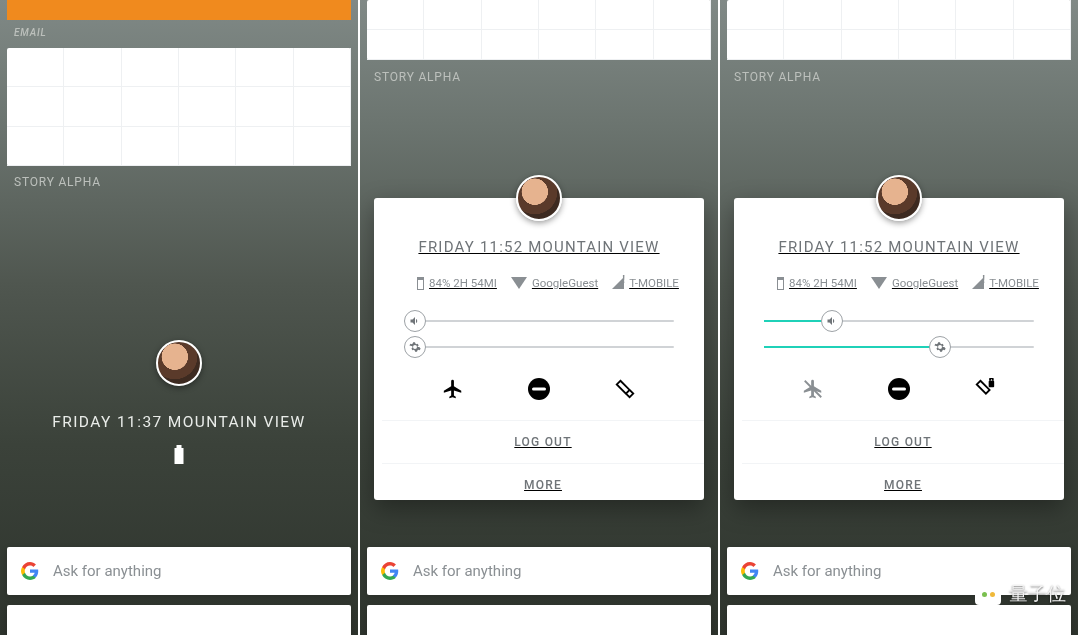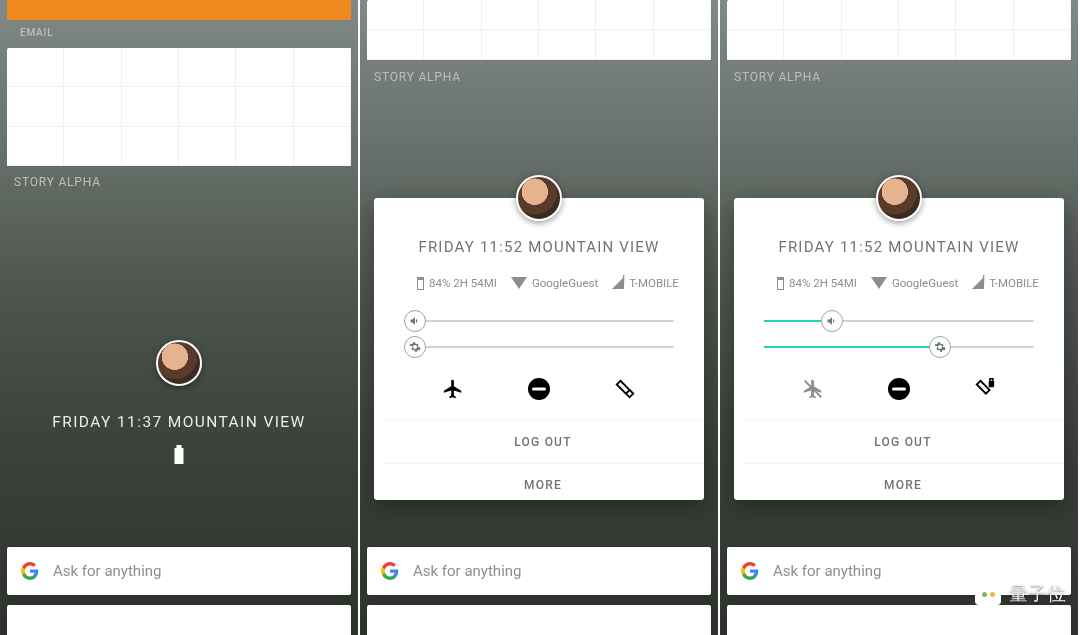--- a/index.html
+++ b/index.html
@@ -17,22 +17,22 @@
     border-right: 2px solid #ffffff;
   }
   .pane:last-child { border-right: none; }
 
   
   .email-bar {
     position: absolute; left: 7px; right: 7px; top: 0; height: 20px;
     background: #f08a1e;
   }
   .email-lbl {
-    position: absolute; left: 20px; top: 27px;
-    font-size: 10px; letter-spacing: 0.8px; color: #bcc0bc; font-weight: 500;
+    position: absolute; left: 14px; top: 27px;
+    font-size: 10px; letter-spacing: 0.8px; color: #bcc0bc; font-weight: 500; font-style: italic;
   }
   .card-grid {
     position: absolute; left: 7px; right: 7px; top: 48px; height: 118px;
     background: #ffffff; border-radius: 2px;
     display: grid;
     grid-template-columns: repeat(6, 1fr);
     grid-template-rows: repeat(3, 1fr);
   }
   .card-grid .cell { border-right: 1px solid #eef0f2; border-bottom: 1px solid #eef0f2; }
   .card-grid.topcut { top: 0; height: 60px; grid-template-rows: repeat(2,1fr); }
@@ -62,20 +62,21 @@
     width: 9px; height: 16px; background: #fff;
   }
   .batt-small::before { content:""; position:absolute; left:2px; top:-3px; width:5px; height:3px; background:#fff; }
 
   
   .qs {
     position: absolute; left: 14px; right: 14px; top: 198px; height: 302px;
     background: #ffffff; border-radius: 3px;
     box-shadow: 0 8px 24px rgba(0,0,0,0.35);
     padding-top: 34px;
+    text-decoration: underline;
   }
   .qs .avatar { top: -23px; width: 46px; height: 46px; }
   .qs .dateline { color: #6f7478; top: 40px; font-size: 15px; letter-spacing: 1.2px; font-weight: 400; position: static; margin-top: 6px; }
   .qs-status {
     display: flex; justify-content: center; align-items: center; gap: 14px;
     margin-top: 20px; color: #8a8f93; font-size: 11.5px; margin-left: 18px;
   }
   .qs-status .grp { display: flex; align-items: center; gap: 5px; }
   .ic-batt { width: 7px; height: 13px; border: 1.5px solid #8a8f93; border-top-width: 3px; position: relative; }
   .ic-wifi { width: 0; height: 0; border-left: 8px solid transparent; border-right: 8px solid transparent; border-top: 12px solid #8a8f93; }

